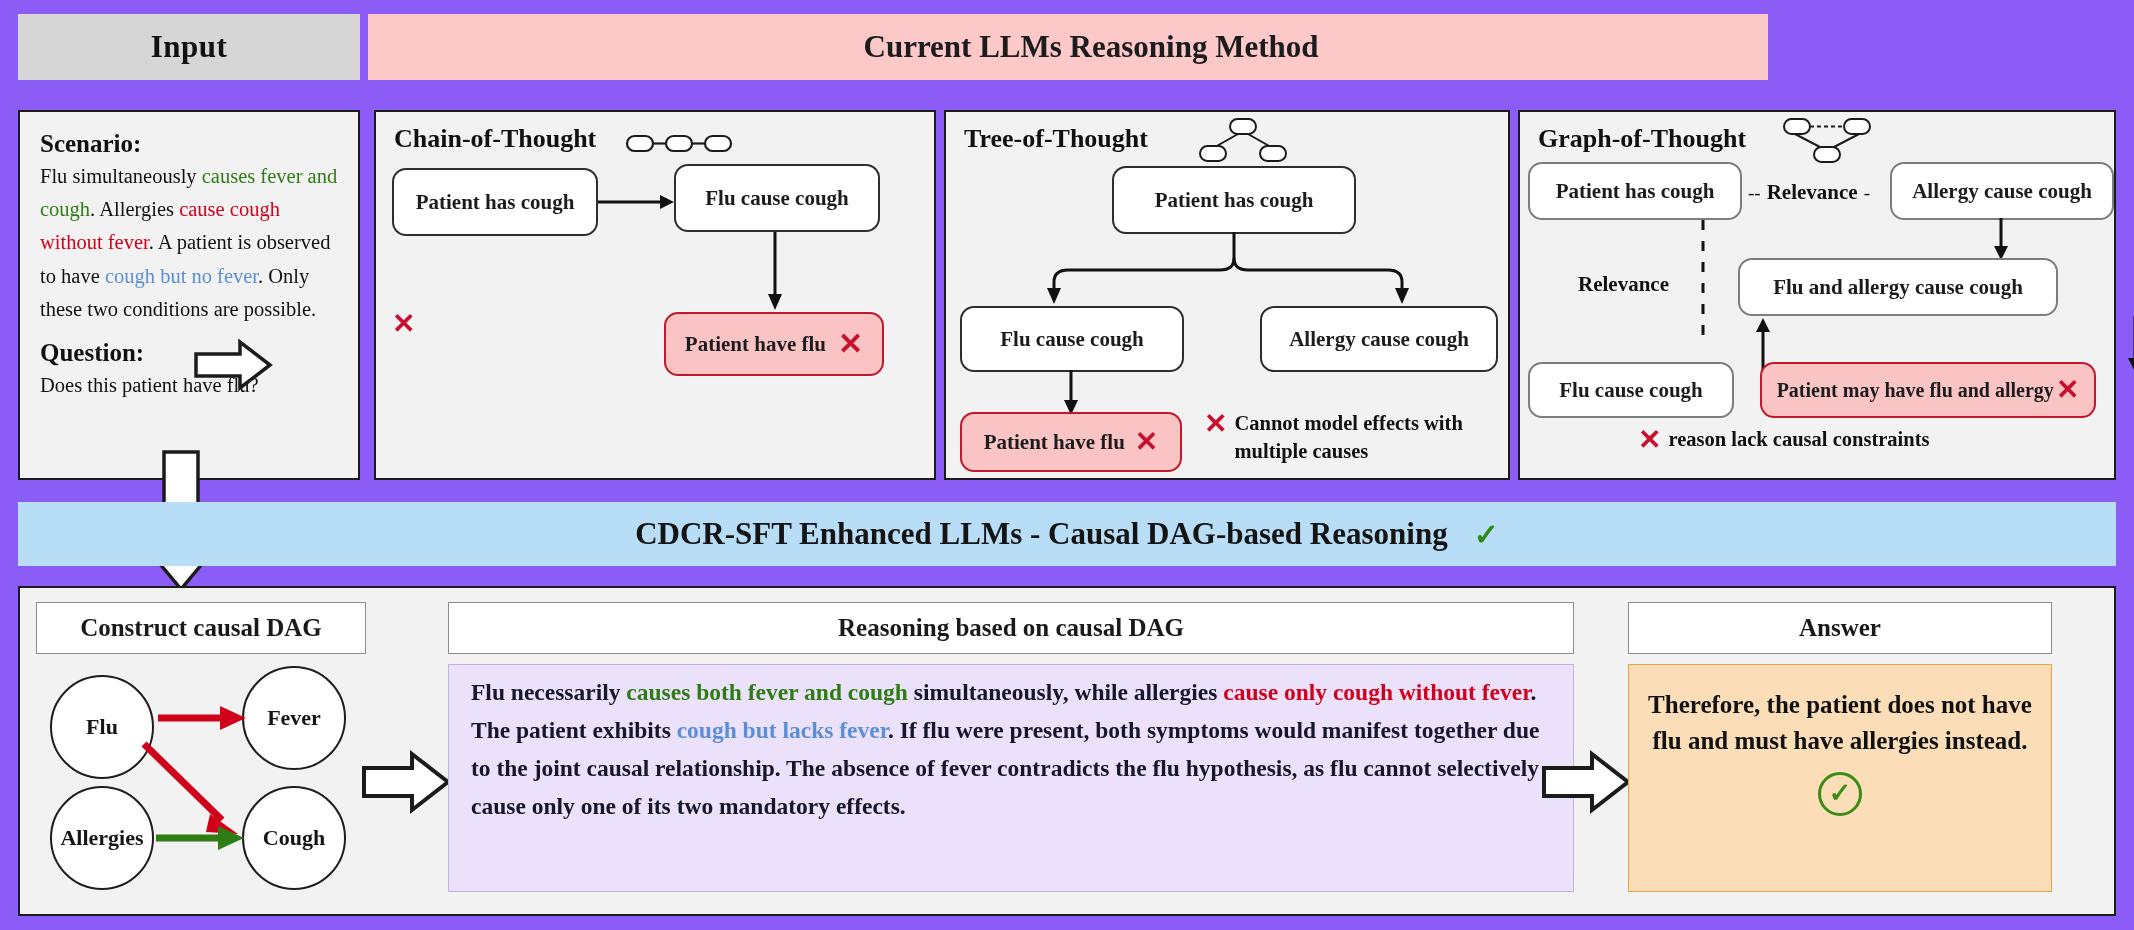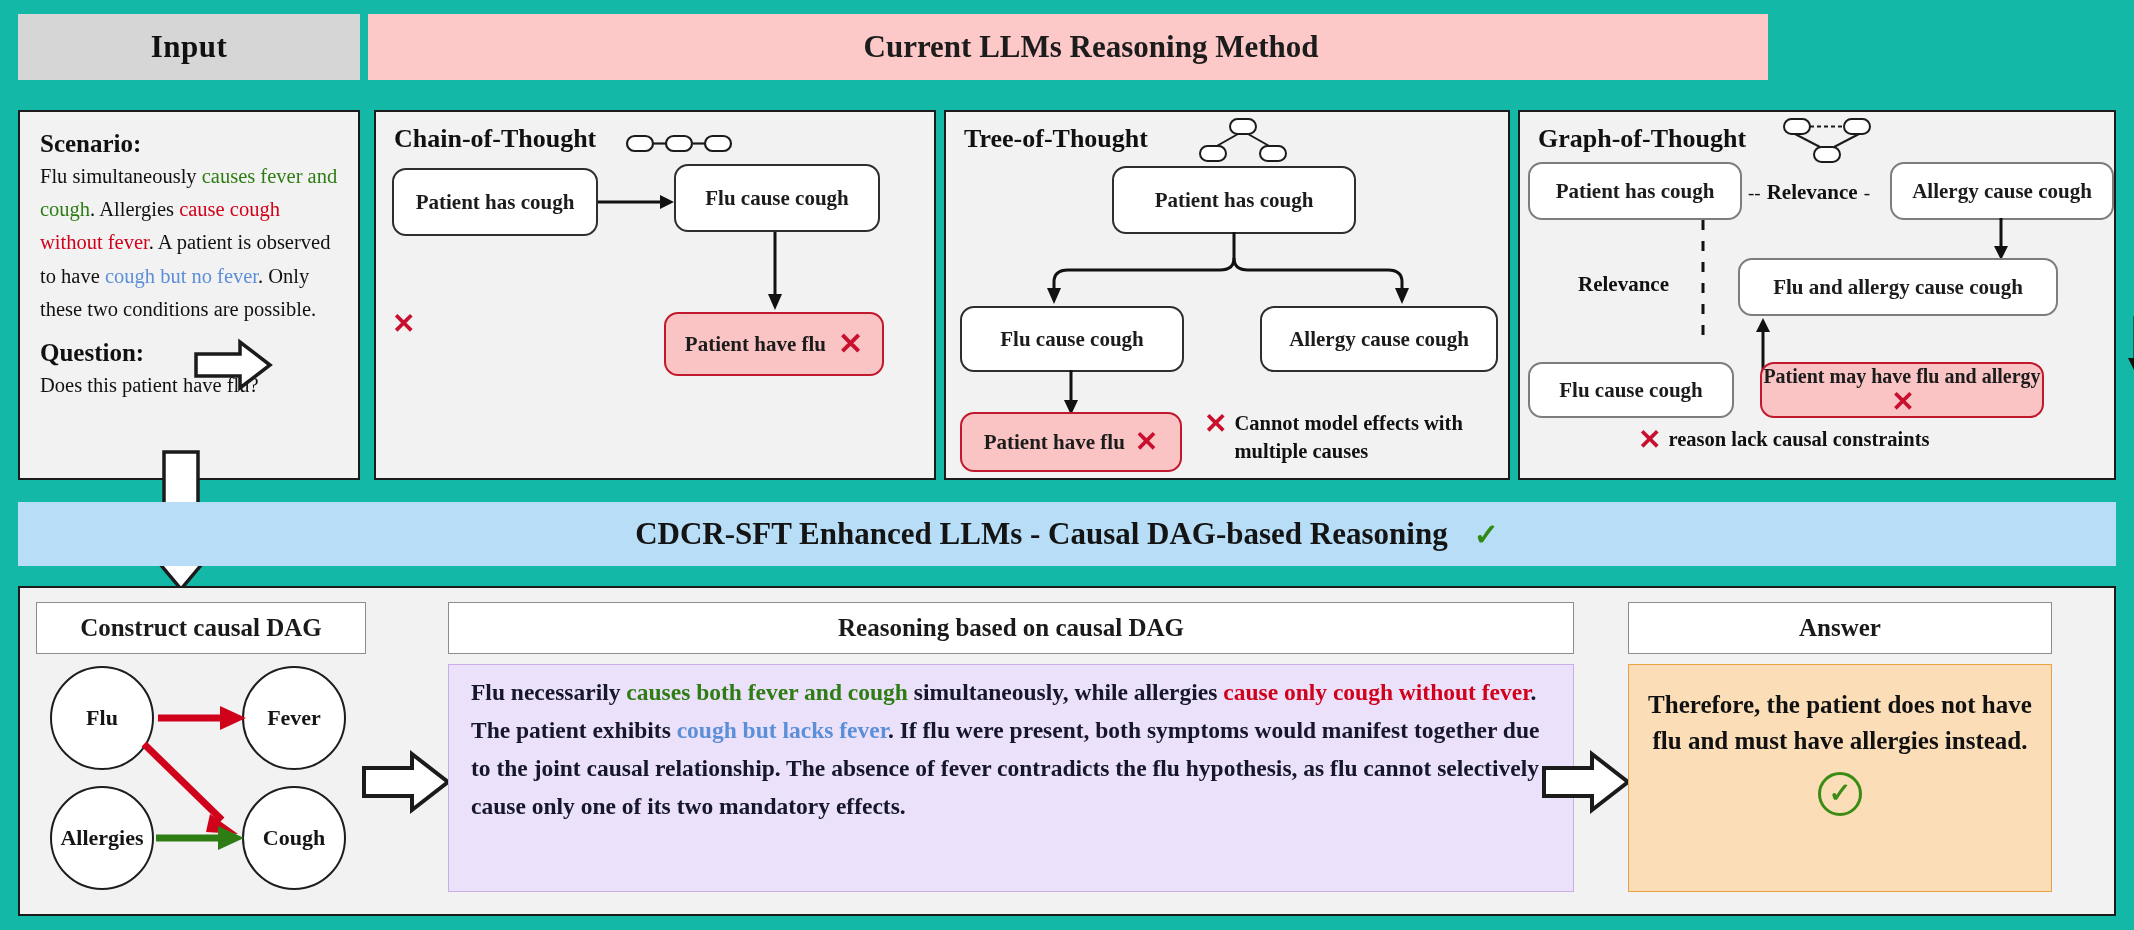--- a/index.html
+++ b/index.html
@@ -2,21 +2,21 @@
 <html><head>
 <meta charset="utf-8">
 <style>
   * { box-sizing: border-box; margin: 0; padding: 0; }
   html, body {
     width: 2134px; height: 930px;
     background: #fdfaee;
     font-family: "Liberation Serif", "DejaVu Serif", serif;
     overflow: hidden;
   }
-  .page { position: relative; width: 2134px; height: 930px; background: #14b8a6; }
+  .page { position: relative; width: 2134px; height: 930px; background: #8b5cf6; }
 
   
   .panel {
     position: absolute;
     background: #f2f2f2;
     border: 2px solid #1b1b1b;
   }
   .banner {
     position: absolute;
     display: flex; align-items: center; justify-content: center;
@@ -265,21 +265,21 @@
       <path d="M6,16 L13,2 L20,16 Z" fill="#111"></path>
     </svg>
 
     <svg style="left:602px; top:204px;" width="26" height="58">
       <line x1="13" y1="0" x2="13" y2="42" stroke="#111" stroke-width="3"></line>
       <path d="M6,42 L13,56 L20,42 Z" fill="#111"></path>
     </svg>
 
     <div class="node grey" style="left:8px; top:250px; width:206px; height:56px;">Flu cause cough</div>
 
-    <div class="node bad" style="left:240px; top:250px; width:284px; height:56px;flex-direction:column;">
+    <div class="node bad" style="left:240px; top:250px; width:336px; height:56px;">
       <span style="font-size:20px;">Patient may have flu and allergy</span>
       <span class="xmark" style="font-size:28px; margin-left:2px;">✕</span>
     </div>
 
     <div class="note" style="left:118px; top:314px;">
       <span class="xmark" style="font-size:28px;">✕</span>
       <span>reason  lack causal constraints</span>
     </div>
   </div>
 
@@ -287,21 +287,21 @@
     <span>CDCR-SFT Enhanced LLMs - Causal DAG-based Reasoning</span>
     <span class="check-green">✓</span>
   </div>
 
   <div class="panel" id="bottom-panel">
 
     <div class="subhead" id="dag-head">Construct causal DAG</div>
     <div class="subhead" id="reason-head">Reasoning based on causal DAG</div>
     <div class="subhead" id="answer-head">Answer</div>
 
-    <div class="circle" style="left:30px; top:78px; width:104px; height:104px;">Flu</div>
+    <div class="circle" style="left:30px; top:87px; width:104px; height:104px;">Flu</div>
     <div class="circle" style="left:222px; top:78px; width:104px; height:104px;">Fever</div>
     <div class="circle" style="left:222px; top:198px; width:104px; height:104px;">Cough</div>
     <div class="circle" style="left:30px; top:198px; width:104px; height:104px;">Allergies</div>
 
     <svg style="left:0px; top:60px;" width="380" height="260">
 
       <line x1="138" y1="70" x2="204" y2="70" stroke="#d0021b" stroke-width="7"></line>
       <path d="M200,58 L226,70 L200,82 Z" fill="#d0021b"></path>
 
       <line x1="124" y1="96" x2="202" y2="172" stroke="#d0021b" stroke-width="7"></line>

